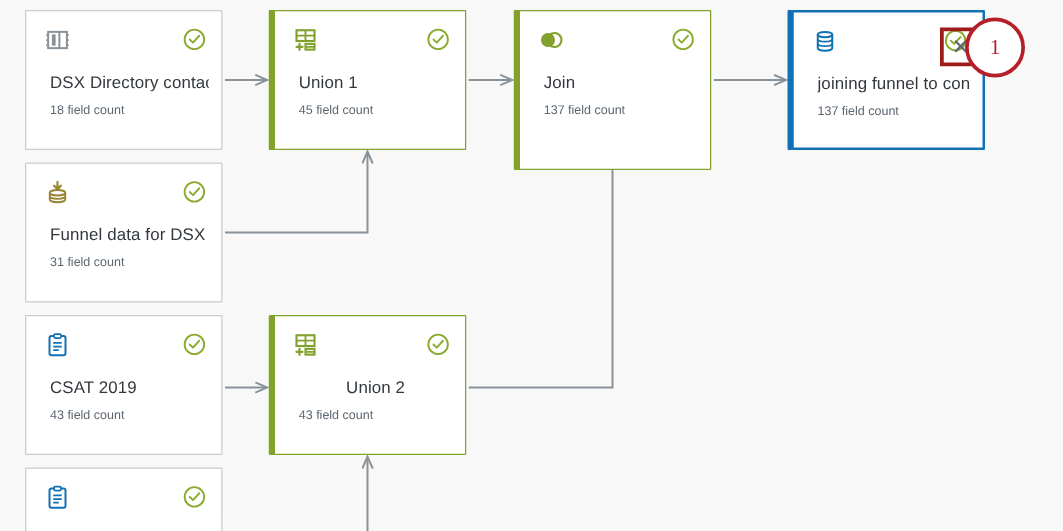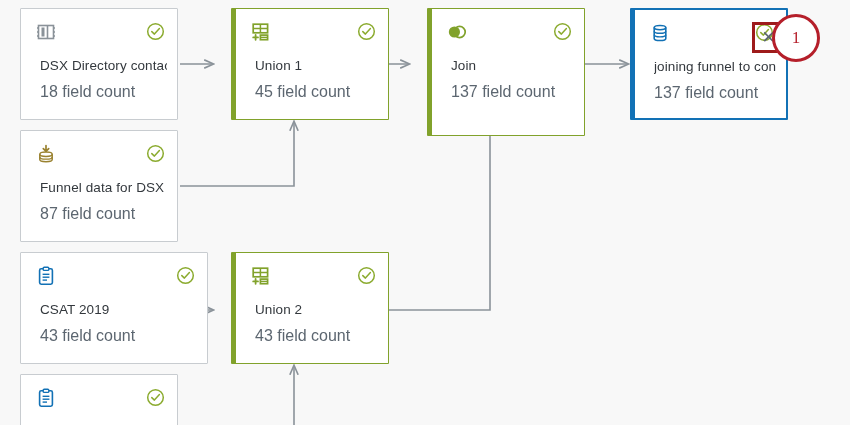--- a/index.html
+++ b/index.html
@@ -23,21 +23,21 @@
     width: 850px; height: 425px;
     pointer-events: none;
   }
   .card {
     position: absolute;
     background: #ffffff;
     border: 1px solid #c8ccd0;
     box-sizing: border-box;
     border-radius: 1px;
   }
-  .card.green  { border-left: 5px solid #81a22b; border-top-color:#81a22b; border-right-color:#81a22b; border-bottom-color:#81a22b;margin-left:16px; }
+  .card.green  { border-left: 5px solid #81a22b; border-top-color:#81a22b; border-right-color:#81a22b; border-bottom-color:#81a22b; }
   .card.blue   { border: 2px solid #1271b5; border-left-width: 5px; }
   .card-head {
     position: absolute;
     left: 14px; right: 12px; top: 12px;
     height: 24px;
   }
   .type-icon {
     position: absolute;
     left: 0; top: 0;
     width: 22px; height: 22px;
@@ -53,21 +53,21 @@
     right: 10px;
     font-size: 13.5px;
     color: #33383d;
     white-space: nowrap;
     overflow: hidden;
     letter-spacing: 0.1px;
   }
   .card-sub {
     position: absolute;
     left: 19px; top: 74px;
-    font-size: 16px;
+    font-size: 10px;
     color: #5c6670;
   }
   
   .anno-box {
     position: absolute;
     border: 3px solid #9e1b1b;
     box-sizing: border-box;
     background: transparent;
   }
   .anno-badge {
@@ -144,23 +144,23 @@
         <ellipse cx="11" cy="11.2" rx="6.2" ry="2.2" fill="none" stroke="#9a8230" stroke-width="1.5"></ellipse>
         <path d="M4.8 11.2 L4.8 16.6 C4.8 17.8 7.6 18.8 11 18.8 C14.4 18.8 17.2 17.8 17.2 16.6 L17.2 11.2" fill="none" stroke="#9a8230" stroke-width="1.5"></path>
         <path d="M4.8 13.9 C4.8 15.1 7.6 16.1 11 16.1 C14.4 16.1 17.2 15.1 17.2 13.9" fill="none" stroke="#9a8230" stroke-width="1.3"></path>
       </svg></span>
           <span class="status-icon"><svg viewBox="0 0 19 19" width="19" height="19">
         <circle cx="9.5" cy="9.5" r="7.8" fill="none" stroke="#8bab2f" stroke-width="1.5"></circle>
         <path d="M5.8 9.6 L8.4 12.1 L13.4 6.6" fill="none" stroke="#8bab2f" stroke-width="1.5" stroke-linecap="round" stroke-linejoin="round"></path>
       </svg></span>
         </div>
         <div class="card-title">Funnel data for DSX ...</div>
-        <div class="card-sub">87 field count</div>
-      </div>
-      <div class="card" style="left: 20px; top: 252px; width: 188px; height: 112px;">
+        <div class="card-sub">31 field count</div>
+      </div>
+      <div class="card" style="left: 20px; top: 252px; width: 158px; height: 112px;">
         <div class="card-head">
           <span class="type-icon"><svg viewBox="0 0 22 22" width="22" height="22">
         <rect x="4.6" y="3.8" width="12.8" height="15.4" rx="1.6" fill="none" stroke="#1271b5" stroke-width="1.6"></rect>
         <rect x="8.2" y="2.2" width="5.6" height="3.2" rx="1" fill="#ffffff" stroke="#1271b5" stroke-width="1.4"></rect>
         <line x1="7.6" y1="9.3" x2="14.4" y2="9.3" stroke="#1271b5" stroke-width="1.4"></line>
         <line x1="7.6" y1="12.2" x2="14.4" y2="12.2" stroke="#1271b5" stroke-width="1.4"></line>
         <line x1="7.6" y1="15.1" x2="12" y2="15.1" stroke="#1271b5" stroke-width="1.4"></line>
       </svg></span>
           <span class="status-icon"><svg viewBox="0 0 19 19" width="19" height="19">
         <circle cx="9.5" cy="9.5" r="7.8" fill="none" stroke="#8bab2f" stroke-width="1.5"></circle>
@@ -196,21 +196,21 @@
         <line x1="10.4" y1="16.4" x2="17.6" y2="16.4" stroke="#81a22b" stroke-width="1.4"></line>
       </svg></span>
           <span class="status-icon"><svg viewBox="0 0 19 19" width="19" height="19">
         <circle cx="9.5" cy="9.5" r="7.8" fill="none" stroke="#8bab2f" stroke-width="1.5"></circle>
         <path d="M5.8 9.6 L8.4 12.1 L13.4 6.6" fill="none" stroke="#8bab2f" stroke-width="1.5" stroke-linecap="round" stroke-linejoin="round"></path>
       </svg></span>
         </div>
         <div class="card-title">Union 1</div>
         <div class="card-sub">45 field count</div>
       </div>
-      <div class="card green" style="left: 215px; top: 252px; width: 158px; height: 112px;">
+      <div class="card green" style="left: 215px; top: 252px; width: 158px; height: 112px; text-align: center;">
         <div class="card-head">
           <span class="type-icon"><svg viewBox="0 0 22 22" width="22" height="22">
         <rect x="3.2" y="3.2" width="14.4" height="8.6" fill="none" stroke="#81a22b" stroke-width="1.7"></rect>
         <line x1="3.2" y1="7.5" x2="17.6" y2="7.5" stroke="#81a22b" stroke-width="1.5"></line>
         <line x1="10.4" y1="3.2" x2="10.4" y2="11.8" stroke="#81a22b" stroke-width="1.5"></line>
         <path d="M3.2 16.4 L8 16.4 M5.6 14 L5.6 18.8" stroke="#81a22b" stroke-width="1.8" stroke-linecap="round"></path>
         <rect x="10.4" y="14.1" width="7.2" height="4.6" fill="none" stroke="#81a22b" stroke-width="1.7"></rect>
         <line x1="10.4" y1="16.4" x2="17.6" y2="16.4" stroke="#81a22b" stroke-width="1.4"></line>
       </svg></span>
           <span class="status-icon"><svg viewBox="0 0 19 19" width="19" height="19">

